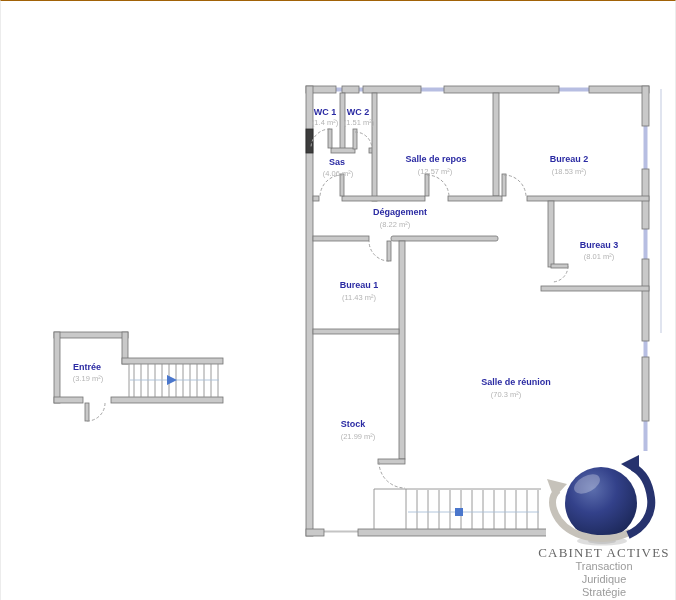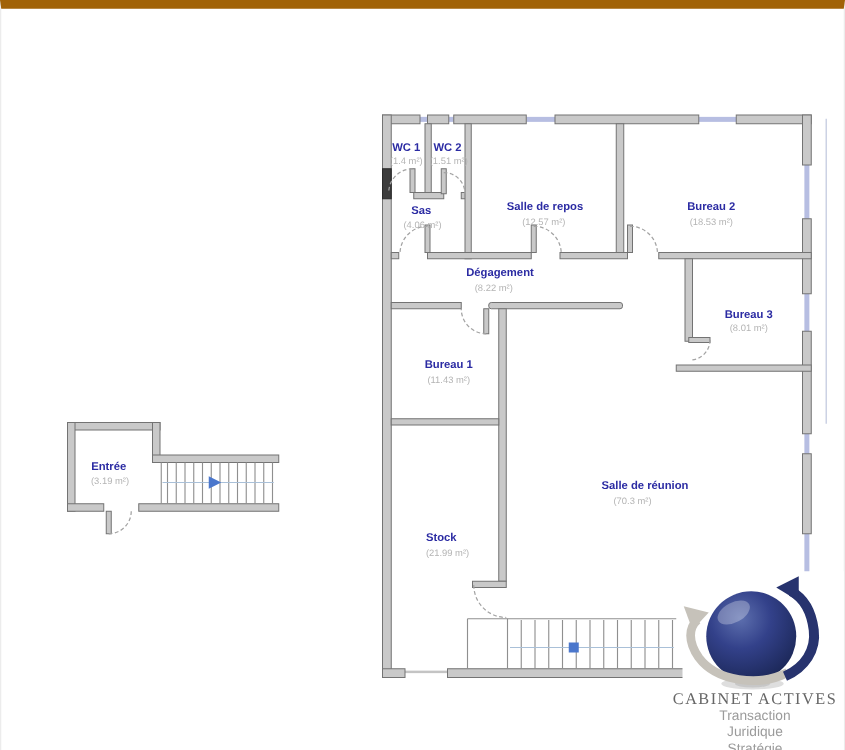--- a/index.html
+++ b/index.html
@@ -1,19 +1,19 @@
 <!DOCTYPE html>
 <html><head>
 <meta charset="utf-8">
 <style>
   html,body{margin:0;padding:0;background:#ffffff;}
   .page{
     position:relative;width:676px;height:600px;background:#ffffff;
     box-sizing:border-box;
-    border-top:7px solid #a16207;
+    border-top:1px solid #a16207;
     border-left:1px solid #ececec;
     border-right:1px solid #ececec;
     font-family:"Liberation Sans",sans-serif;
     overflow:hidden;
   }
   svg{position:absolute;left:0;top:0;}
   .rname{font:700 9px "Liberation Sans",sans-serif;fill:#2b2ba3;text-anchor:middle;}
   .rarea{font:400 7.5px "Liberation Sans",sans-serif;fill:#b4b4b4;text-anchor:middle;}
   .brand{font:400 13px "Liberation Serif",serif;fill:#676767;letter-spacing:1.2px;text-anchor:middle;}
   .tag{font:400 11px "Liberation Sans",sans-serif;fill:#9b9b9b;text-anchor:middle;}

